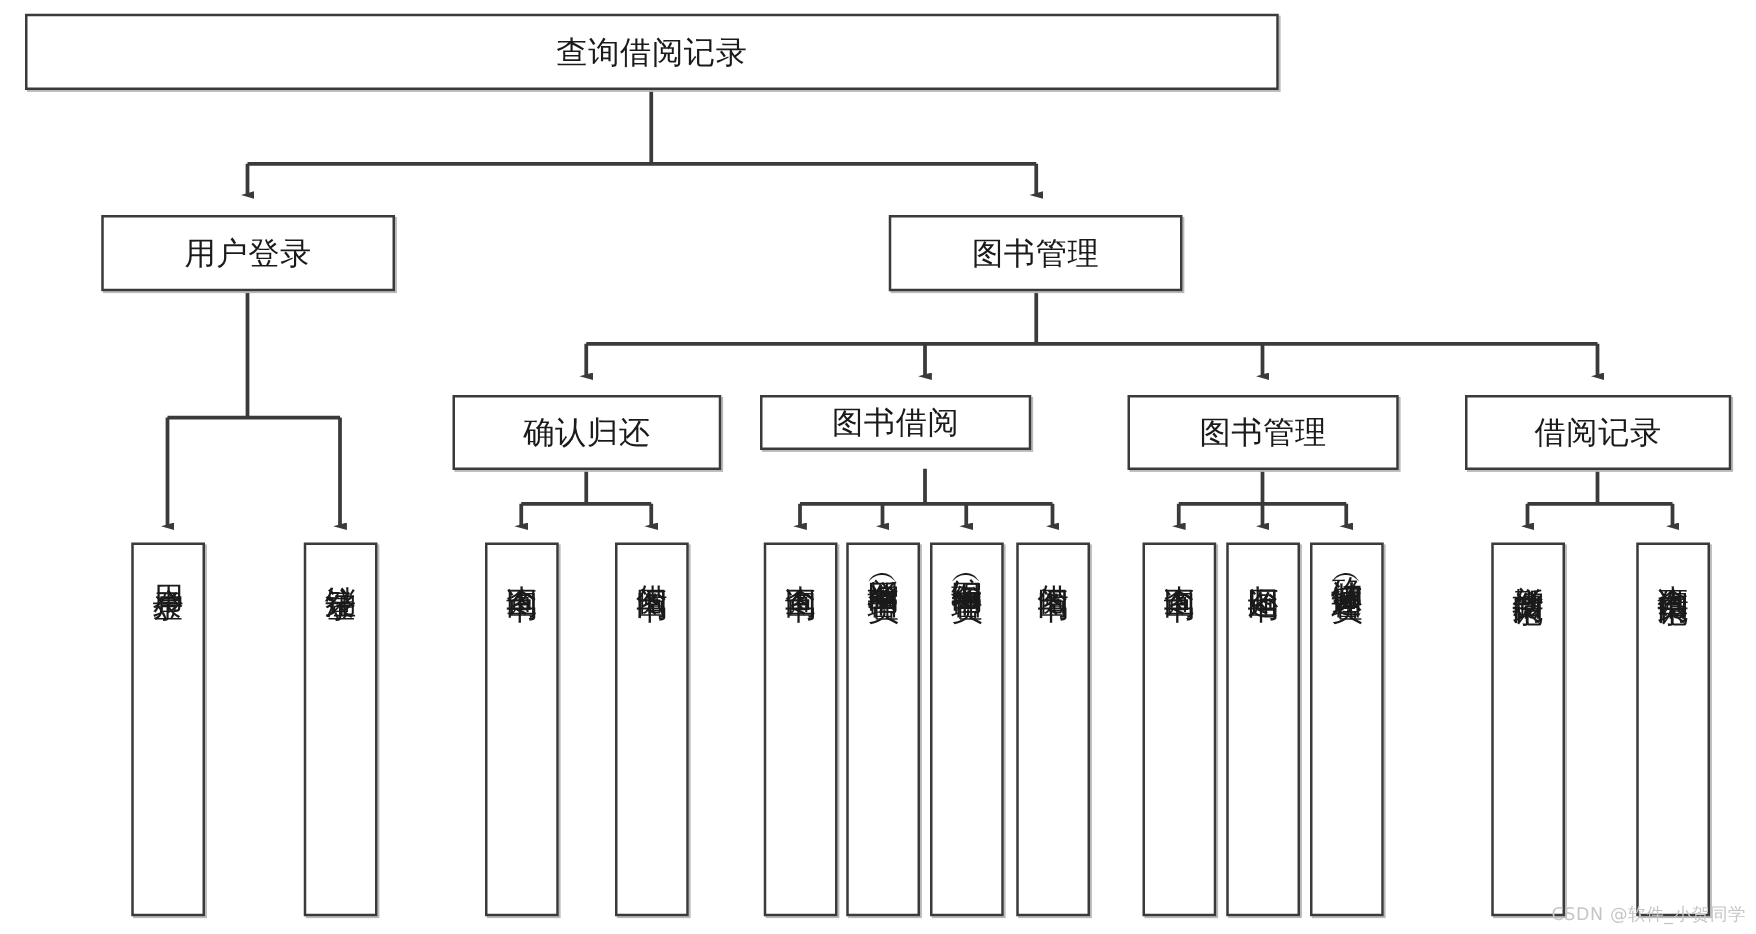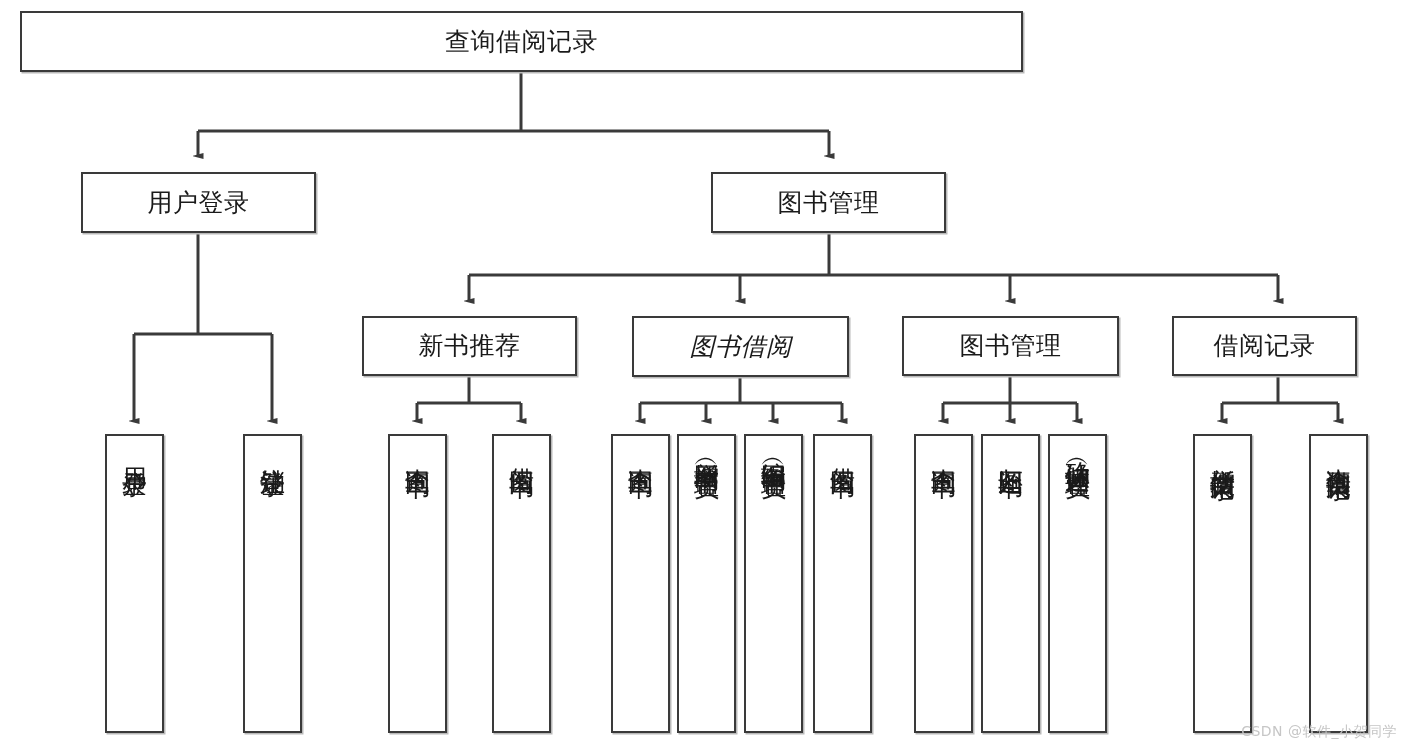--- a/index.html
+++ b/index.html
@@ -140,29 +140,29 @@
   </div>
 
   <div class="node horiz" style="left:81px; top:172px; width:235px; height:61px;">
     <span class="label">用户登录</span>
   </div>
   <div class="node horiz" style="left:711px; top:172px; width:235px; height:61px;align-items:center;">
     <span class="label">图书管理</span>
   </div>
 
   <div class="node horiz" style="left:362px; top:316px; width:215px; height:60px;">
-    <span class="label">新书推荐</span>
-  </div>
-  <div class="node horiz" style="left:632px; top:316px; width:217px; height:61px;font-style:italic;">
+    <span class="label">确认归还</span>
+  </div>
+  <div class="node horiz" style="left:608px; top:316px; width:217px; height:44px;">
     <span class="label">图书借阅</span>
   </div>
   <div class="node horiz" style="left:902px; top:316px; width:217px; height:60px;">
     <span class="label">图书管理</span>
   </div>
-  <div class="node horiz" style="left:1172px; top:316px; width:185px; height:60px;text-align:right;">
+  <div class="node horiz" style="left:1172px; top:316px; width:213px; height:60px;text-align:right;">
     <span class="label">借阅记录</span>
   </div>
 
   <div class="node vert" style="left:105px; top:434px; width:59px; height:299px;">
     <span class="label">用户登录</span>
   </div>
   <div class="node vert" style="left:243px; top:434px; width:59px; height:299px;">
     <span class="label">注销登录</span>
   </div>
 

